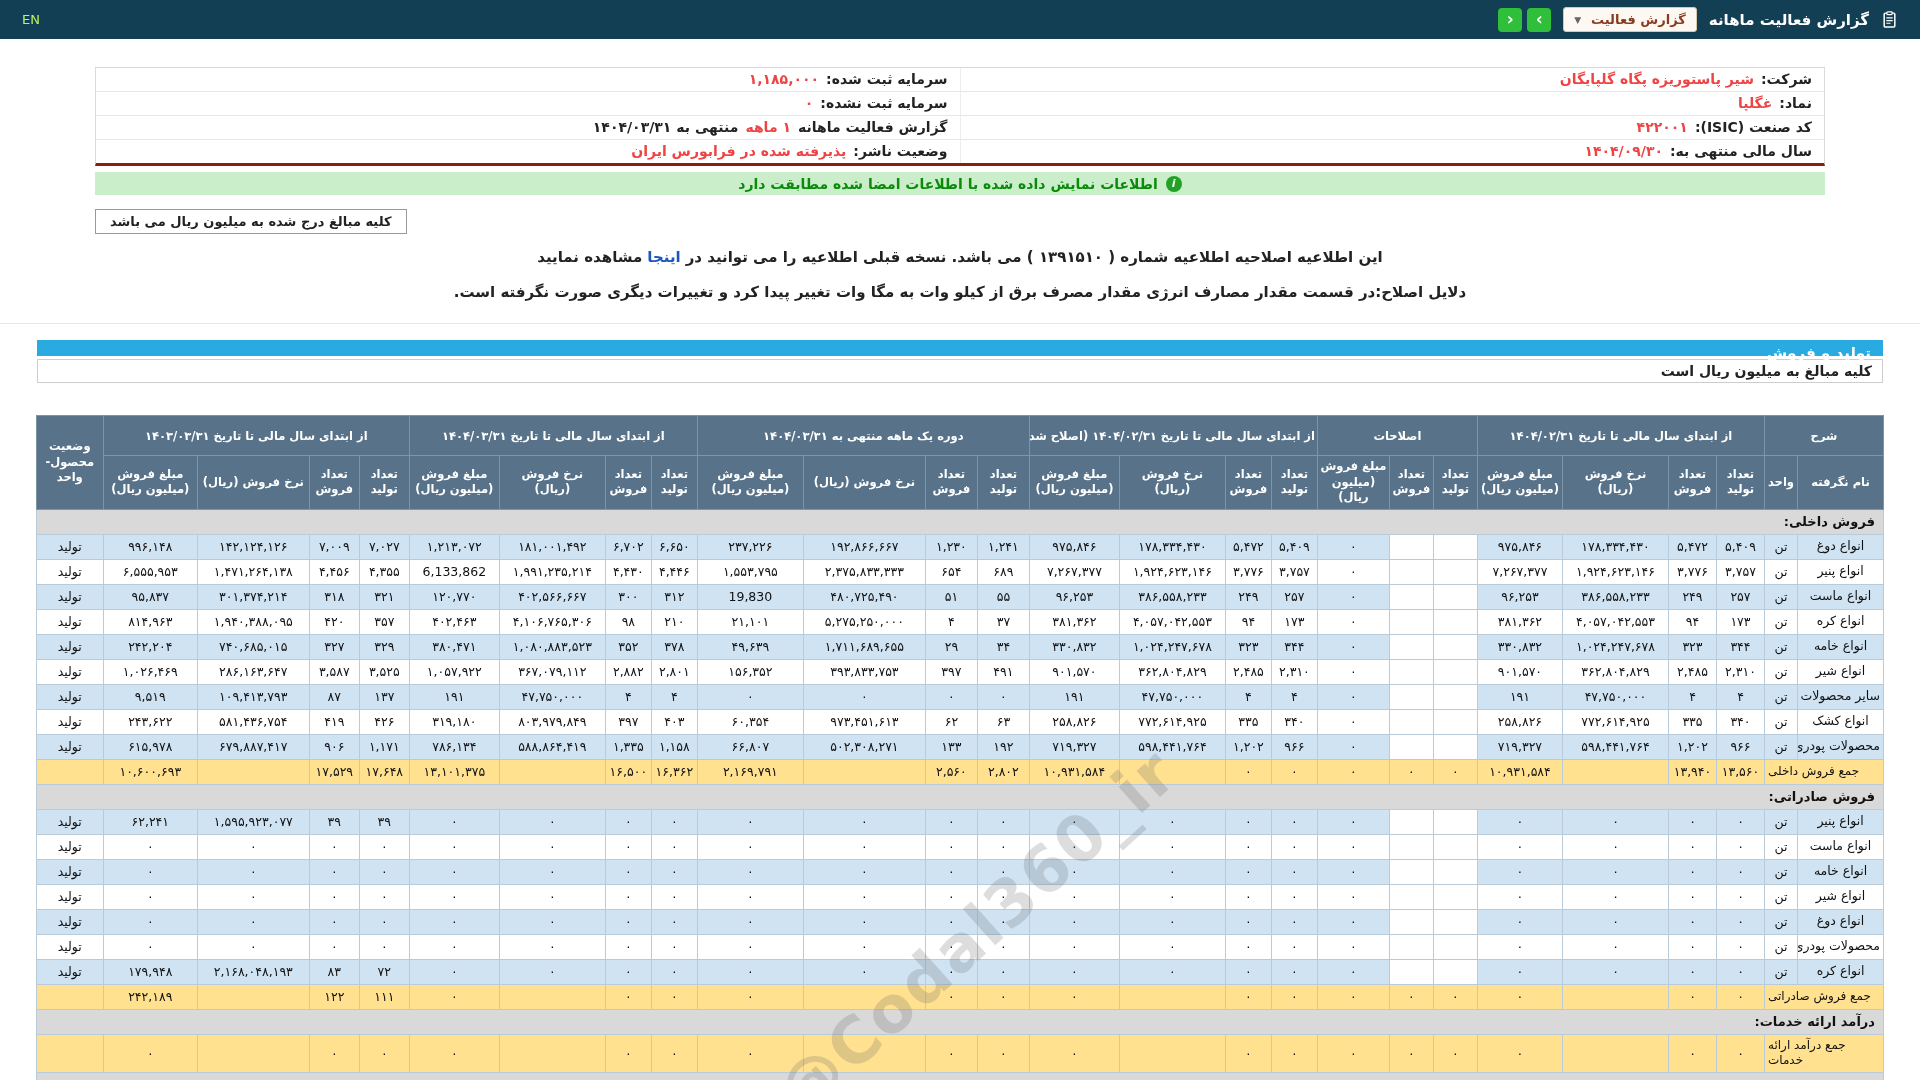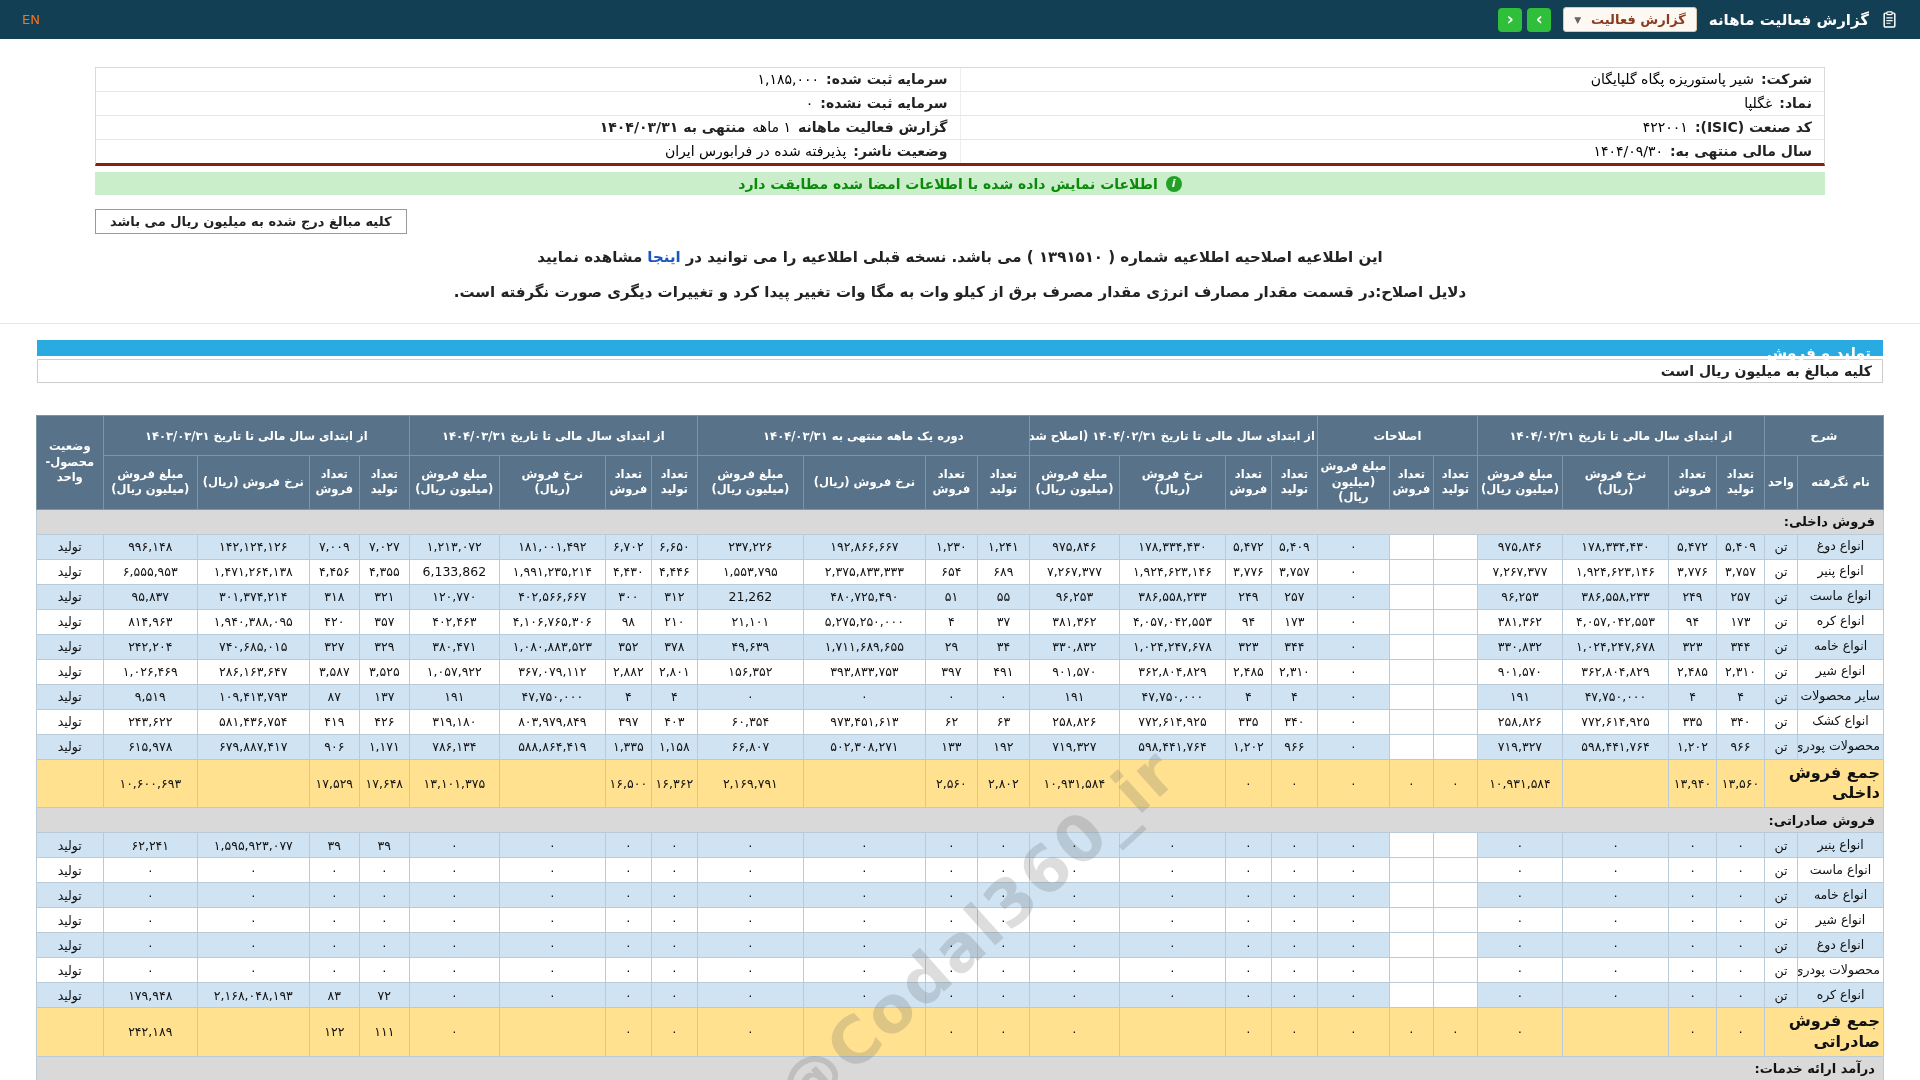--- a/index.html
+++ b/index.html
@@ -13,31 +13,31 @@
   .tb-icon{display:flex;align-items:center}
   .tb-title{font-size:15px;font-weight:bold}
   .tb-select{background:#fdf9f2;color:#8a3a1e;font-size:13px;font-weight:bold;
     padding:4px 10px;border-radius:3px;display:flex;align-items:center;gap:10px;
     border:1px solid #d9c9a8;cursor:pointer}
   .caret{font-size:9px;color:#666}
   .nav-btns{display:flex;gap:5px}
   .nav-btn{width:24px;height:24px;background:#2fbf3a;border-radius:4px;color:#fff;
     font-weight:bold;display:flex;align-items:center;justify-content:center;
     font-size:17px;line-height:1;cursor:pointer}
-  .en{color:#f97316;font-size:13px;text-decoration:none;cursor:pointer}
+  .en{color:#bef264;font-size:13px;text-decoration:none;cursor:pointer}
 
   
   .info-table{margin:28px 95px 0;border:1px solid #d9d9d9;border-bottom:3px solid #8c1d12;
     font-size:14px;background:#fff}
   .info-row{display:flex;border-bottom:1px solid #e6e6e6}
   .info-row:last-child{border-bottom:none}
   .info-cell{flex:1;padding:3px 12px;display:flex;gap:7px;align-items:baseline;min-height:23px}
   .info-cell:first-child{border-left:1px solid #eee}
   .info-label{font-weight:bold;color:#222}
-  .info-value{font-weight:normal;color:#000000}
+  .info-value{font-weight:bold;color:#ef4444}
   .info-plain{font-weight:bold;color:#222}
 
   
   .signed-banner{margin:6px 95px 0;background:#c9eec9;height:23px;display:flex;
     align-items:center;justify-content:center;gap:8px;color:#0c8a0c;
     font-weight:bold;font-size:14px}
   .info-icon{width:16px;height:16px;border-radius:50%;background:#23a127;color:#fff;
     font-size:11px;font-weight:bold;display:flex;align-items:center;justify-content:center;
     font-style:italic}
 
@@ -64,22 +64,22 @@
   table.report th{background:#587389;color:#fff;border:1px solid #7e95a6;
     font-weight:bold;padding:3px 2px;text-align:center;vertical-align:middle}
   th.gh{font-size:11.5px;white-space:nowrap;overflow:hidden;height:40px}
   th.sh{font-size:11.5px;line-height:1.35;height:42px}
   table.report td{border:1px solid #b9cbd8;padding:3px 3px;text-align:center;
     color:#111;white-space:nowrap;overflow:hidden;height:25px}
   tr.odd td{background:#cfe3f3}
   tr.even td{background:#fff}
   tr.odd td.blank,tr.even td.blank{background:#fff}
   tr.total td{background:#ffe18f}
-  tr.total td.name-cell{font-weight:bold;text-align:right;white-space:normal;
-    font-size:16px;line-height:1.3}
+  tr.total td.name-cell{font-weight:normal;text-align:left;white-space:normal;
+    font-size:12px;line-height:1.3}
   tr.section td{background:#d9d9d9;text-align:right;font-weight:bold;
     padding-right:8px;font-size:13px}
   td.name-cell{font-weight:normal;white-space:normal;line-height:1.3}
   td.unit-cell,td.status-cell{font-size:12.5px}
 
   
   .watermark{position:absolute;left:560px;top:480px;width:760px;text-align:center;
     transform:rotate(-42deg);font-size:64px;color:rgba(100,100,100,0.22);
     letter-spacing:2px;direction:ltr;pointer-events:none;font-weight:bold}
 </style>
@@ -308,21 +308,21 @@
           <td class="num blank"></td>
           <td class="num blank"></td>
           <td class="num">۰</td>
           <td class="num">۲۵۷</td>
           <td class="num">۲۴۹</td>
           <td class="num">۳۸۶,۵۵۸,۲۳۳</td>
           <td class="num">۹۶,۲۵۳</td>
           <td class="num">۵۵</td>
           <td class="num">۵۱</td>
           <td class="num">۴۸۰,۷۲۵,۴۹۰</td>
-          <td class="num">21,262</td>
+          <td class="num">19,830</td>
           <td class="num">۳۱۲</td>
           <td class="num">۳۰۰</td>
           <td class="num">۴۰۲,۵۶۶,۶۶۷</td>
           <td class="num">۱۲۰,۷۷۰</td>
           <td class="num">۳۲۱</td>
           <td class="num">۳۱۸</td>
           <td class="num">۳۰۱,۳۷۴,۲۱۴</td>
           <td class="num">۹۵,۸۳۷</td>
           <td class="status-cell">تولید</td>
         </tr>

